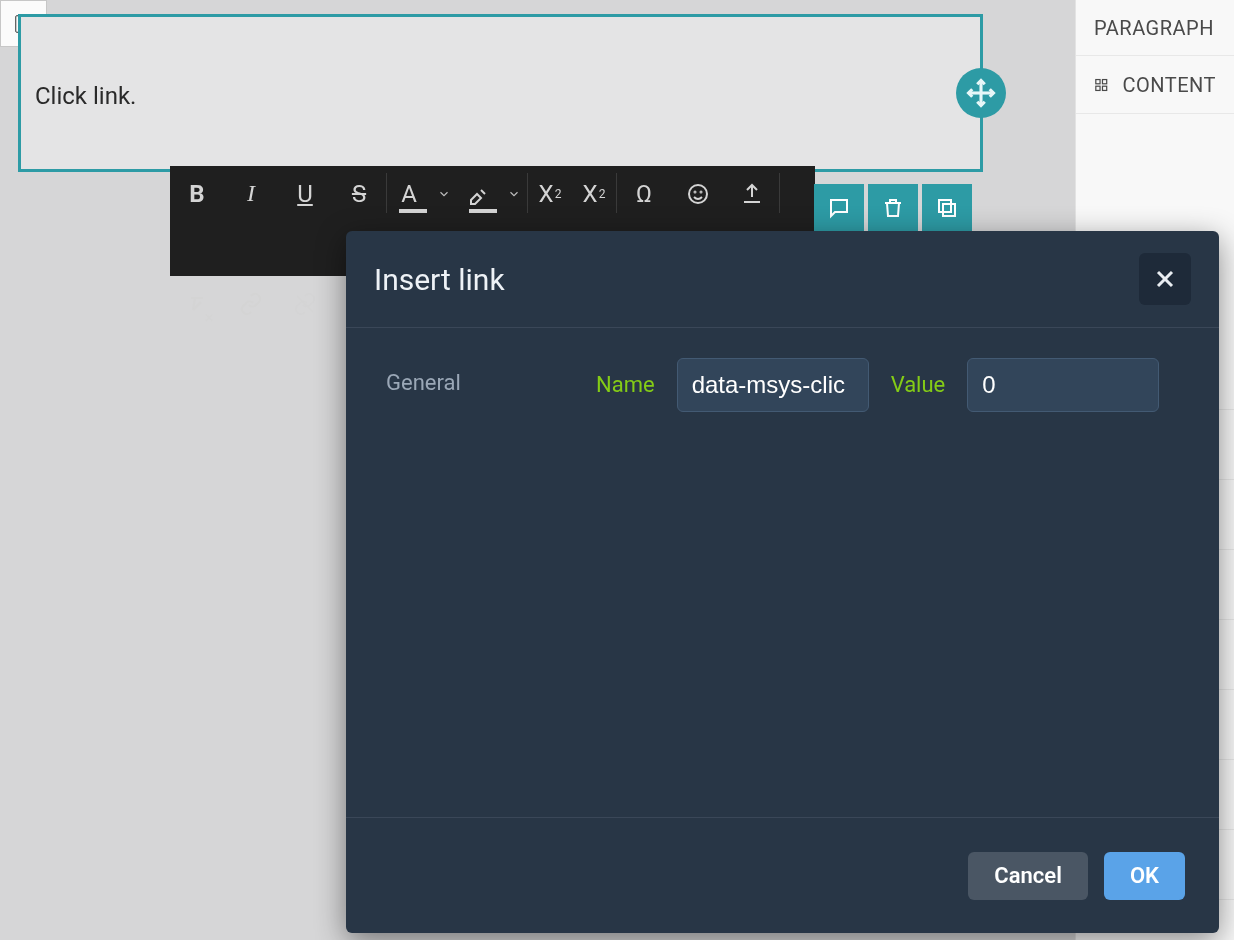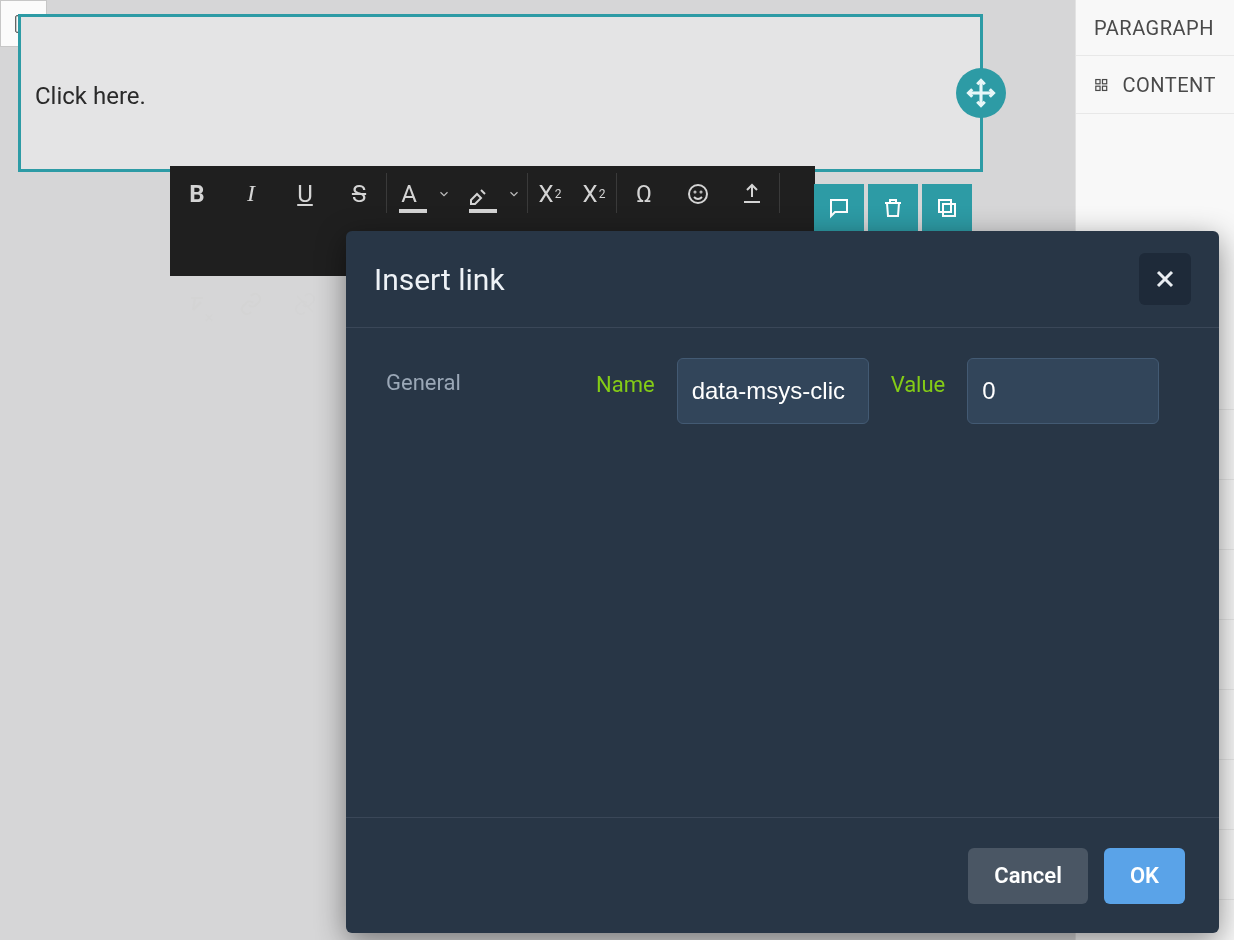--- a/index.html
+++ b/index.html
@@ -186,41 +186,41 @@
     gap:22px;
     align-items:flex-start;
     padding-top:2px;
   }
   .form-label {
     font-size:22px;
     color:#84cc16;
     padding-top:14px;
   }
   .form-input {
-    height:66px;
+    height:54px;
     background:#32455a;
     border:1px solid #435a73;
     border-radius:6px;
     color:#ffffff;
     font-size:24px;
     padding:0 14px;
     outline:none;
   }
   .form-input.name { width:192px; }
   .form-input.value { width:192px; }
 
   .modal-footer {
     height:116px;
     border-top:1px solid #3a4758;
     display:flex; align-items:center; justify-content:flex-end;
     gap:16px;
     padding-right:34px;
   }
   .btn {
-    height:56px;
+    height:48px;
     padding:0 26px;
     border-radius:6px;
     font-size:22px;
     font-weight:600;
     display:flex; align-items:center; justify-content:center;
     cursor:pointer;
   }
   .btn-cancel { background:#4a5664; color:#ffffff; }
   .btn-ok { background:#5aa3e8; color:#ffffff; }
 
@@ -231,21 +231,21 @@
 <div class="canvas-area"></div>
 
 <div class="mode-toggle">
   <svg viewBox="0 0 24 24">
     <rect x="3" y="3" width="18" height="18" rx="1"></rect>
     <line x1="12" y1="3" x2="12" y2="21"></line>
   </svg>
 </div>
 
 <div class="content-block"></div>
-<div class="content-text">Click here.</div>
+<div class="content-text">Click link.</div>
 <div class="move-handle">
   <svg viewBox="0 0 24 24">
     <polyline points="12,2 12,22"></polyline>
       <polyline points="2,12 22,12"></polyline>
     <polyline points="9,5 12,2 15,5"></polyline>
       <polyline points="9,19 12,22 15,19"></polyline>
     <polyline points="5,9 2,12 5,15"></polyline>
       <polyline points="19,9 22,12 19,15"></polyline>
   </svg>
 </div>

